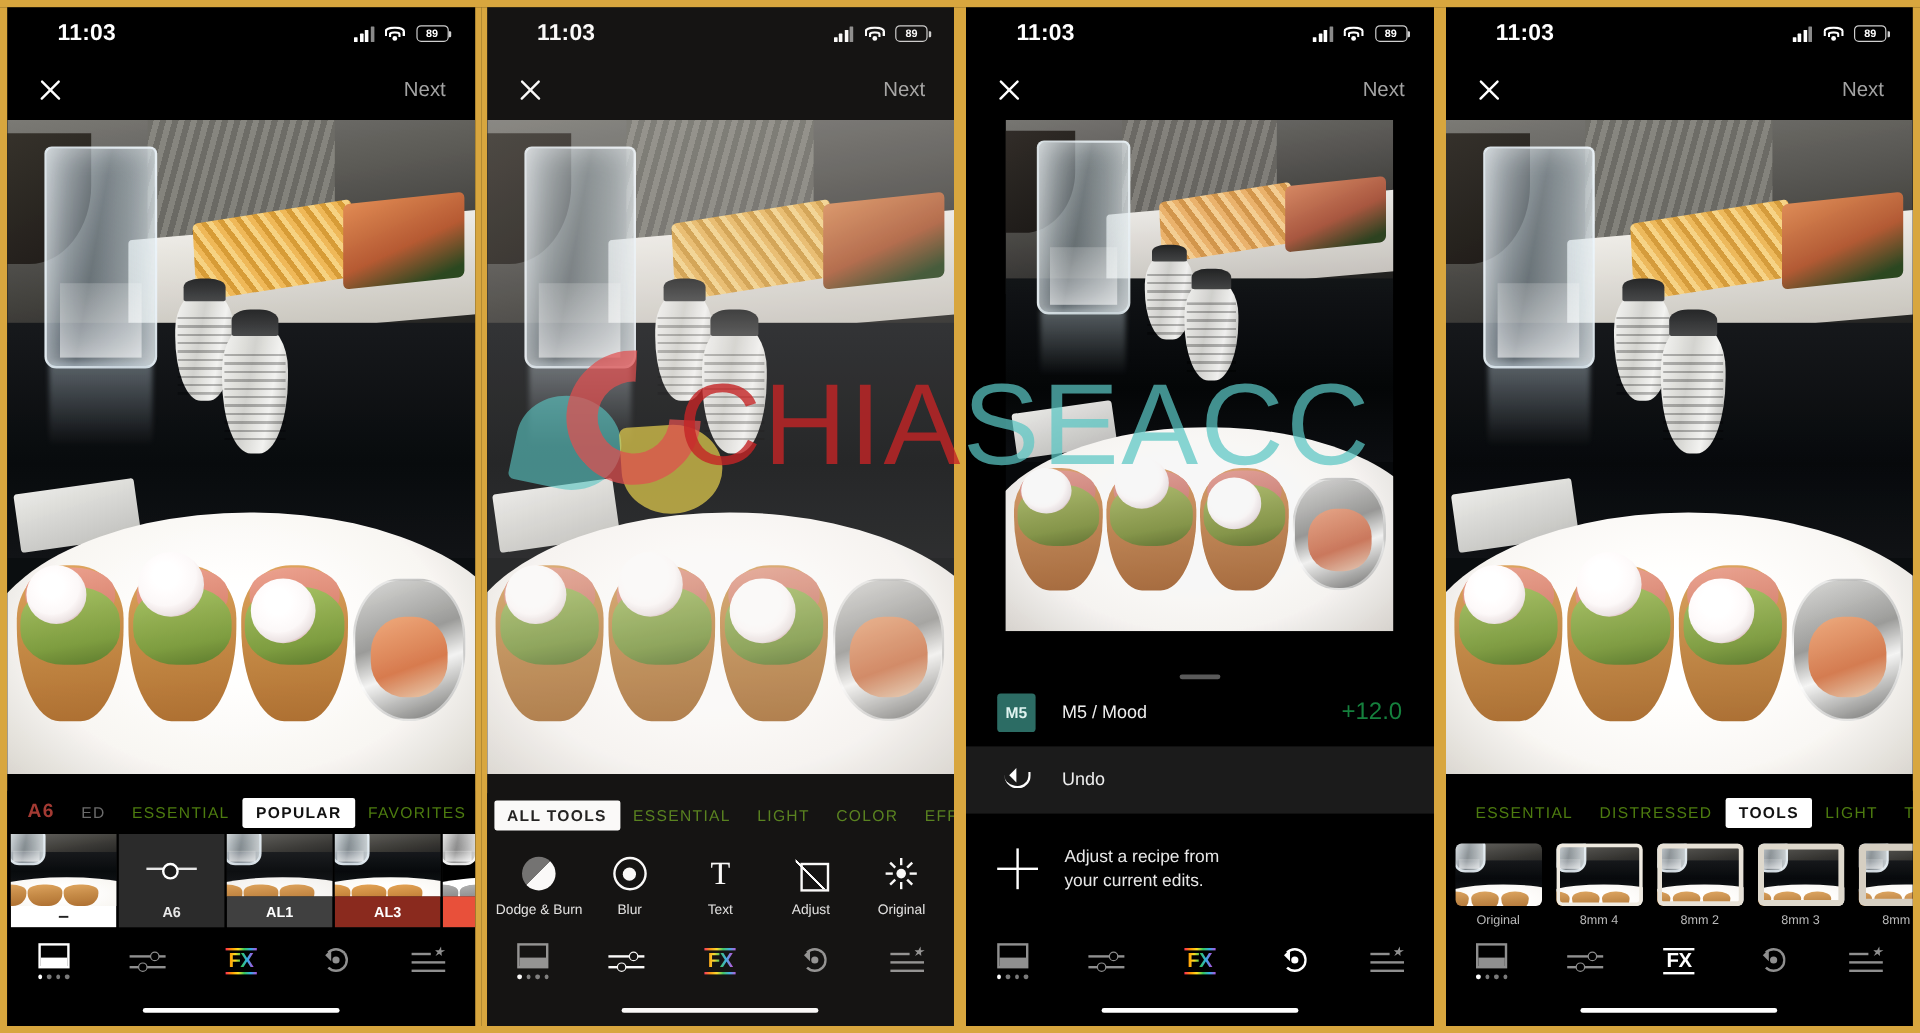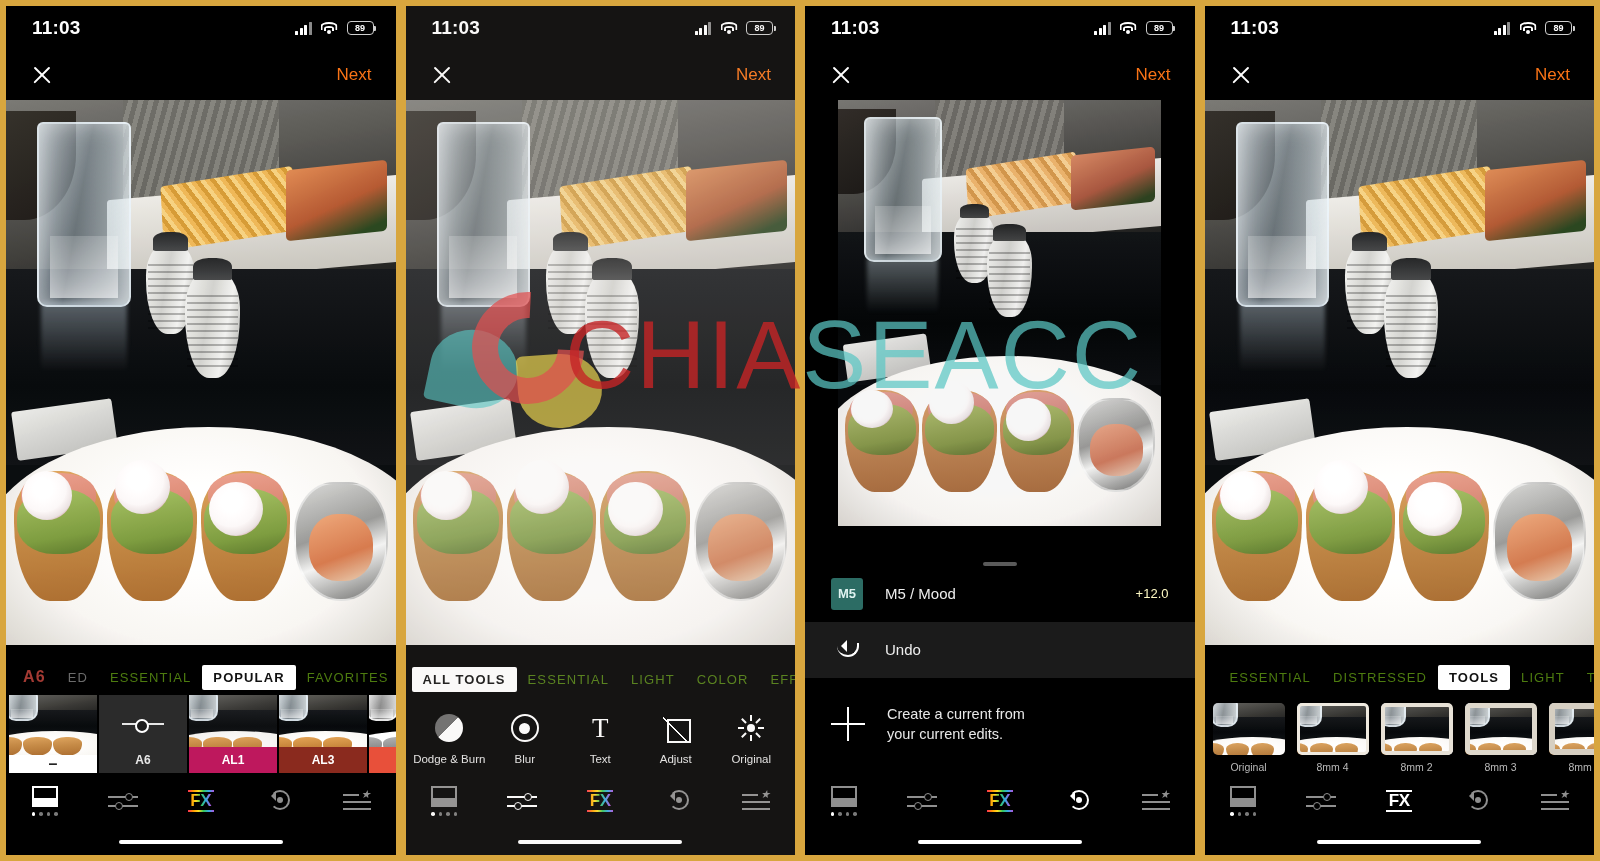--- a/index.html
+++ b/index.html
@@ -7,42 +7,42 @@
               font-family:"Liberation Sans", sans-serif; }
   .stage { width:1600px; height:861px; display:flex; background:#d8a63e; padding:6px 0 6px 0; gap:0; }
 
   .panel { position:relative; background:#000; height:849px; overflow:hidden;
            border-left:5px solid #d8a63e; border-right:5px solid #d8a63e; flex:1 1 0; }
   .panel:first-child { border-left:6px solid #d8a63e; }
   .panel:last-child { border-right:6px solid #d8a63e; }
 
   
   .statusbar { height:44px; display:flex; align-items:center; justify-content:space-between;
-               padding:0 22px 0 26px; color:#fff; }
+               padding:0 22px 0 42px; color:#fff; }
   .clock { font-size:19px; font-weight:bold; letter-spacing:.2px; }
   .status-right { display:flex; align-items:center; gap:9px; }
   .sig { display:flex; align-items:flex-end; gap:1.5px; height:13px; }
   .sig i { width:3px; background:#fff; border-radius:.5px; display:block; }
   .sig i:nth-child(1){height:4px}.sig i:nth-child(2){height:7px}
   .sig i:nth-child(3){height:10px}.sig i:nth-child(4){height:13px;background:#8a8a8a}
   .wifi { width:17px; height:13px; position:relative; }
   .wifi span { position:absolute; border:2px solid #fff; border-bottom:none; border-radius:50% 50% 0 0; left:50%; transform:translateX(-50%); }
   .wifi span:nth-child(1){width:17px;height:8px;top:0}
   .wifi span:nth-child(2){width:10px;height:5px;top:4px}
   .wifi span:nth-child(3){width:4px;height:4px;top:8px;background:#fff;border-radius:50%;border:none}
   .batt { width:27px;height:14px;border:1.6px solid #cfcfcf;border-radius:4px;position:relative;
           display:flex;align-items:center;justify-content:center;font-size:9px;color:#fff;font-weight:bold; }
   .batt::after{content:"";position:absolute;right:-3.5px;top:4px;width:2px;height:5px;background:#cfcfcf;border-radius:0 1px 1px 0;}
 
   
   .navbar { height:50px; display:flex; align-items:center; justify-content:space-between; padding:0 24px 0 24px; }
   .close-x { width:24px;height:24px;position:relative;cursor:pointer; }
   .close-x::before,.close-x::after{content:"";position:absolute;left:1px;top:11px;width:22px;height:2.4px;background:#fff;border-radius:2px;}
   .close-x::before{transform:rotate(45deg)} .close-x::after{transform:rotate(-45deg)}
-  .next { color:#f97316; font-size:17px; }
+  .next { color:#a3a3a3; font-size:17px; }
 
   
   .photo-wrap { position:relative; overflow:hidden; }
   .photo { position:absolute; inset:0; }
   .scene { position:absolute; inset:0; background:#101214; }
 
   
   .bg-top { position:absolute; left:0; right:0; top:0; height:34%;
             background:linear-gradient(170deg,#7b7a76 0%,#5d5c58 35%,#3c3b38 70%,#232322 100%); }
   .sweater { position:absolute; left:30%; top:0; width:40%; height:22%;
@@ -163,21 +163,21 @@
   .ic-exp span { position:absolute; left:12px; top:0; width:2px; height:6px; background:#fff;
                  transform-origin:1px 13px; }
 
   
   .grab { width:34px; height:4px; border-radius:2px; background:#5a5a5a; margin:9px auto 0; }
   .hist-row { display:flex; align-items:center; height:56px; padding:0 26px; gap:22px; }
   .hist-row.alt { background:#1b1b1b; }
   .badge { width:32px; height:32px; border-radius:3px; background:#2c6c64; color:#dff3f0;
            display:flex; align-items:center; justify-content:center; font-size:13px; font-weight:bold; }
   .hist-name { flex:1; color:#eee; font-size:15px; }
-  .hist-val { color:#fef9c3; font-size:13px; }
+  .hist-val { color:#15803d; font-size:20px; }
   .undo-ic { width:32px; height:32px; position:relative; }
   .undo-ic::before { content:""; position:absolute; left:6px; top:9px; width:20px; height:12px;
                      border:2.4px solid #fff; border-top:none; border-left:none; border-radius:0 0 12px 12px; }
   .undo-ic::after { content:""; position:absolute; left:4px; top:6px; width:0; height:0;
                     border:6px solid transparent; border-right-color:#fff; }
   .recipe { display:flex; align-items:center; gap:22px; padding:26px 26px 0; }
   .plus { width:34px; height:34px; position:relative; }
   .plus::before,.plus::after { content:""; position:absolute; background:#fff; }
   .plus::before { left:0; top:15.5px; width:34px; height:2.4px; }
   .plus::after { left:15.8px; top:0; width:2.4px; height:34px; }
@@ -329,21 +329,21 @@
               <div class="scene mini-scene" style="filter:saturate(1.1)">
                 <div class="bg-top"></div>
                 <div class="table"></div>
                 <div class="glass" style="left:12%;top:6%;width:26%;height:40%"></div>
                 <div class="plate"></div>
                 <div class="toast t1"></div>
                 <div class="toast t2"></div>
                 <div class="toast t3"></div>
               </div>
             </div>
-          <div class="lbl" style="background:#be185d">AL1</div>
+          <div class="lbl" style="background:#404040">AL1</div>
         </div>
         <div class="preset">
           <div class="thumb">
               <div class="scene mini-scene" style="filter:saturate(1.15) contrast(1.05)">
                 <div class="bg-top"></div>
                 <div class="table"></div>
                 <div class="glass" style="left:12%;top:6%;width:26%;height:40%"></div>
                 <div class="plate"></div>
                 <div class="toast t1"></div>
                 <div class="toast t2"></div>
@@ -642,21 +642,21 @@
         <span class="hist-name">M5 / Mood</span>
         <span class="hist-val">+12.0</span>
       </div>
       <div class="hist-row alt">
         <span class="undo-ic"></span>
         <span class="hist-name">Undo</span>
       </div>
       <div class="recipe">
         <span class="plus"></span>
         <span class="recipe-txt">
-          <span>Create a current from</span><br>
+          <span>Adjust a recipe from</span><br>
           <span>your current edits.</span>
         </span>
       </div>
 
       <div class="navrow" style="margin-top:28px">
         <div class="nitem">
             <span class="ic-frames"></span>
             <span class="dots">
               <i class="on"></i>
               <i></i>

